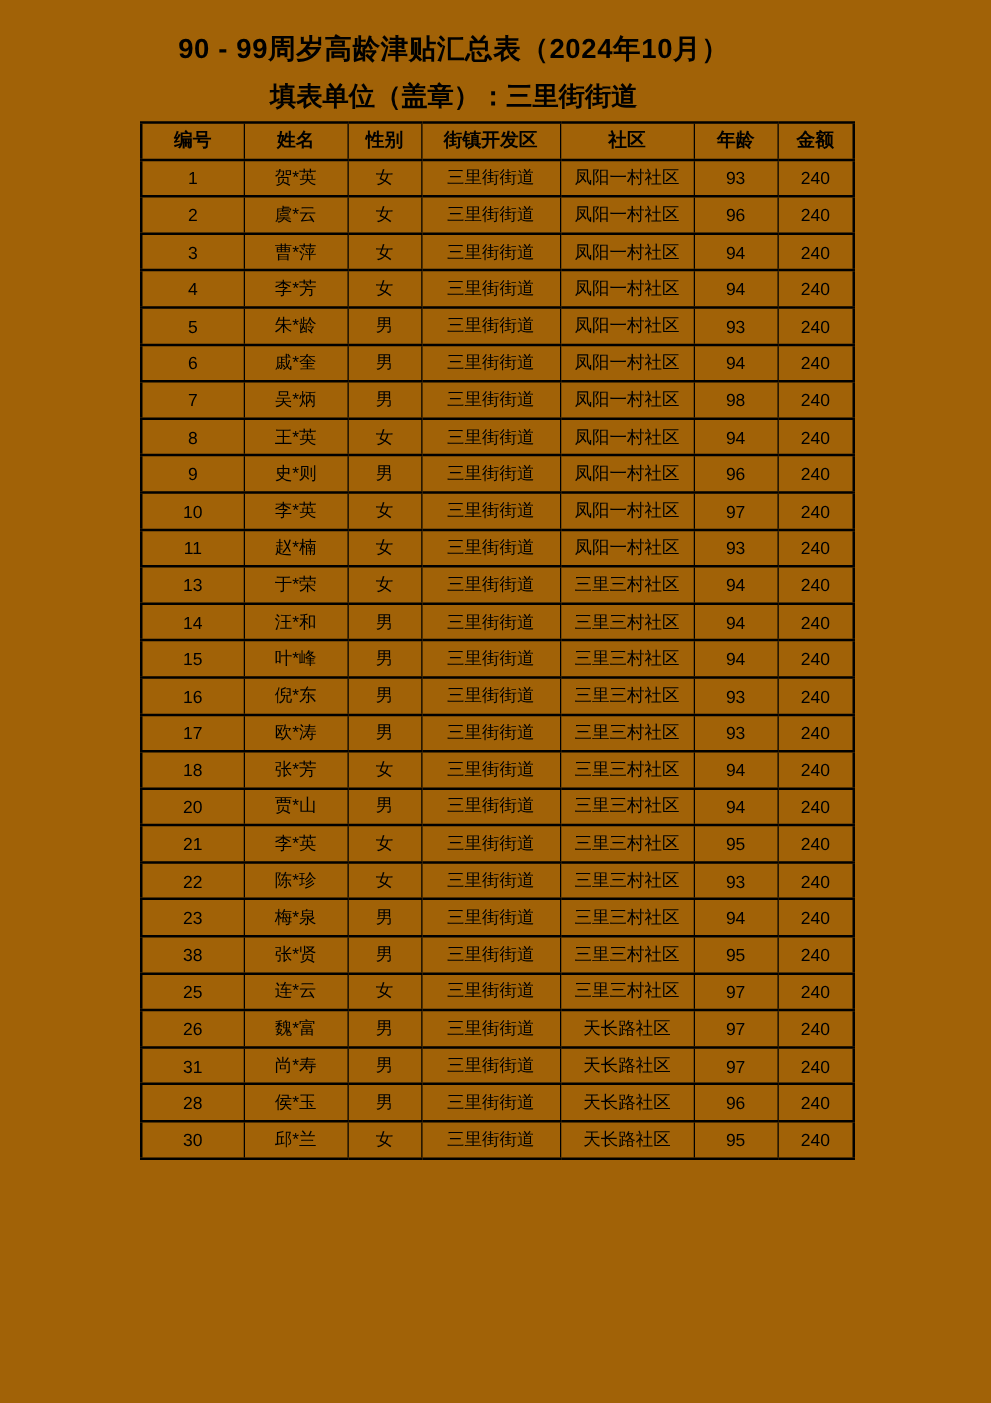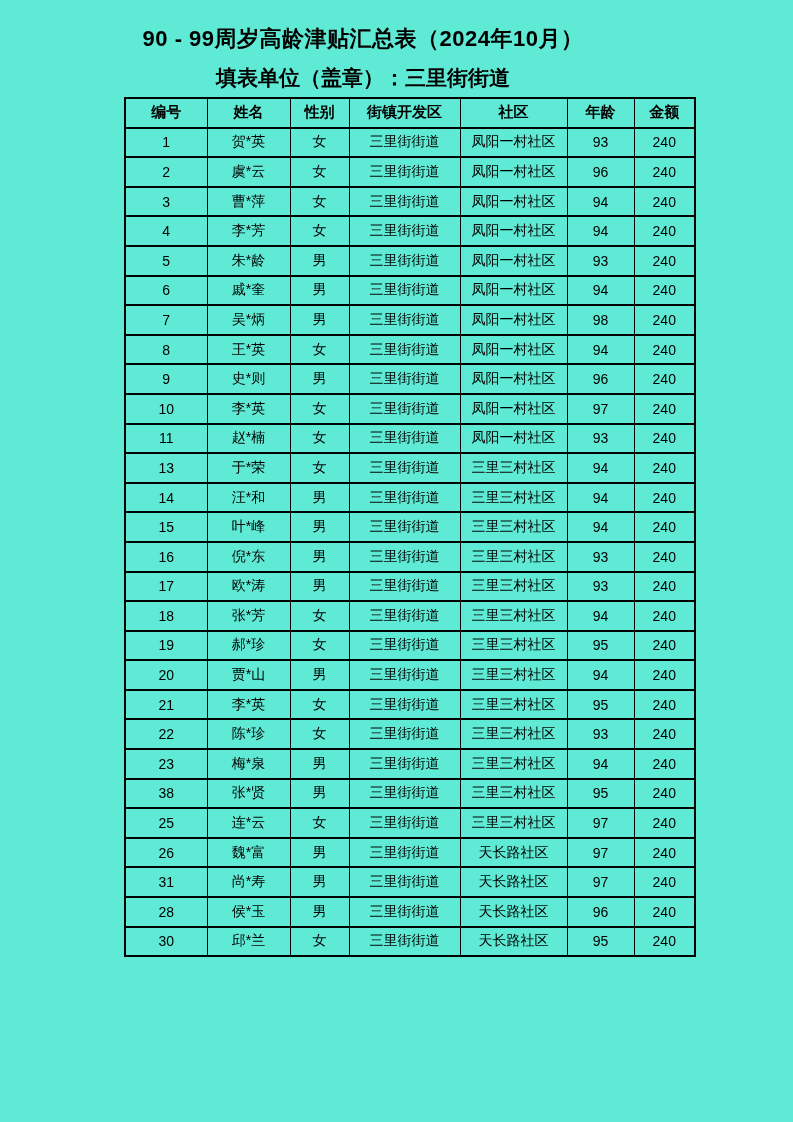--- a/index.html
+++ b/index.html
@@ -6,21 +6,21 @@
     margin: 0;
     padding: 0;
     background: #ffffff;
     font-family: "Liberation Sans", "DejaVu Sans", sans-serif;
     color: #000000;
   }
   .page {
     position: relative;
     width: 793px;
     height: 1122px;
-    background: #5eead4;
+    background: #a16207;
     overflow: hidden;
   }
   .titles {
     position: absolute;
     left: 0;
     top: 24px;
     width: 726px;
     text-align: center;
   }
   .doc-title {
@@ -32,21 +32,21 @@
   }
   .doc-subtitle {
     font-size: 21px;
     font-weight: bold;
     line-height: 28px;
     margin-top: 10px;
     white-space: nowrap;
   }
   table.subsidy {
     position: absolute;
-    left: 124px;
+    left: 112px;
     top: 97px;
     width: 570px;
     table-layout: fixed;
     border-collapse: collapse;
     border: 2.5px solid #000000;
   }
   .subsidy th, .subsidy td {
     border: 2px solid #000000;
     border-left-width: 1.5px;
     border-right-width: 1.5px;
@@ -250,29 +250,20 @@
         <tr>
           <td>18</td>
           <td>张*芳</td>
           <td>女</td>
           <td>三里街街道</td>
           <td>三里三村社区</td>
           <td>94</td>
           <td>240</td>
         </tr>
         <tr>
-          <td>19</td>
-          <td>郝*珍</td>
-          <td>女</td>
-          <td>三里街街道</td>
-          <td>三里三村社区</td>
-          <td>95</td>
-          <td>240</td>
-        </tr>
-        <tr>
           <td>20</td>
           <td>贾*山</td>
           <td>男</td>
           <td>三里街街道</td>
           <td>三里三村社区</td>
           <td>94</td>
           <td>240</td>
         </tr>
         <tr>
           <td>21</td>

